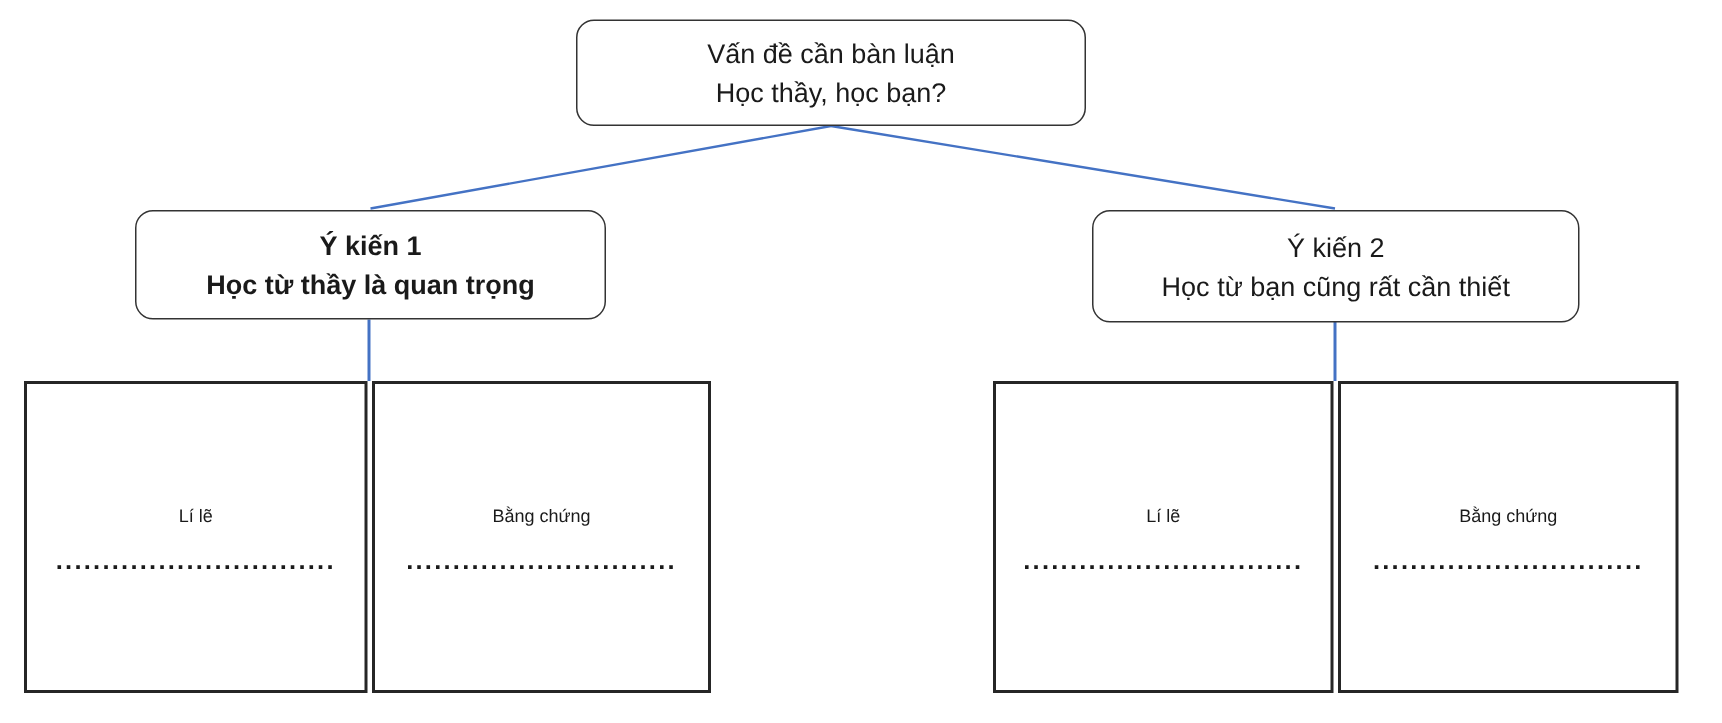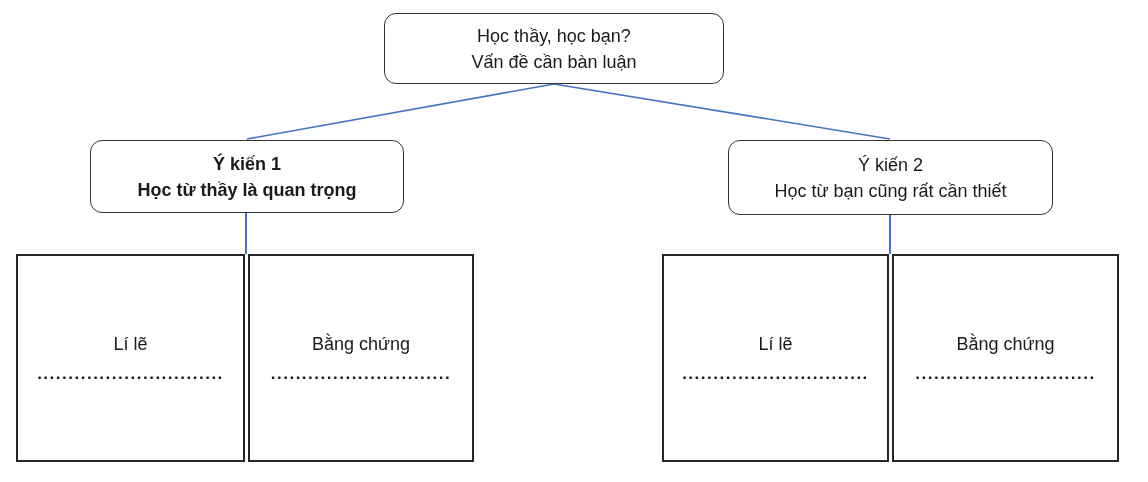--- a/index.html
+++ b/index.html
@@ -44,21 +44,21 @@
     border-radius: 0;
   }
   .node-root   { left: 384px; top: 13px;  width: 340px; height: 71px; }
   .node-op1    { left: 90px;  top: 140px; width: 314px; height: 73px; font-weight: bold; }
   .node-op2    { left: 728px; top: 140px; width: 325px; height: 75px; }
   .node-a      { left: 16px;  top: 254px; width: 229px; height: 208px; }
   .node-b      { left: 248px; top: 254px; width: 226px; height: 208px; }
   .node-c      { left: 662px; top: 254px; width: 227px; height: 208px; }
   .node-d      { left: 892px; top: 254px; width: 227px; height: 208px; }
   .leaf-label {
-    font-size: 18px;
+    font-size: 12px;
     line-height: 22px;
   }
   .leaf-dots {
     font-size: 17px;
     line-height: 18px;
     letter-spacing: 1.5px;
     margin-top: 10px;
     font-weight: 700;
     white-space: nowrap;
     overflow: hidden;
@@ -72,22 +72,22 @@
 <div class="canvas">
 
   <svg class="connectors" viewBox="0 0 1148 482" xmlns="http://www.w3.org/2000/svg">
     <line x1="554" y1="84" x2="247" y2="139" stroke="#4472C4" stroke-width="1.6"></line>
     <line x1="554" y1="84" x2="890" y2="139" stroke="#4472C4" stroke-width="1.6"></line>
     <line x1="246" y1="213" x2="246" y2="254" stroke="#4472C4" stroke-width="2"></line>
     <line x1="890" y1="213" x2="890" y2="254" stroke="#4472C4" stroke-width="2"></line>
   </svg>
 
   <div class="node rounded node-root">
+    <span class="box-line">Vấn đề cần bàn luận</span>
     <span class="box-line">Học thầy, học bạn?</span>
-    <span class="box-line">Vấn đề cần bàn luận</span>
   </div>
 
   <div class="node rounded node-op1">
     <span class="box-line">Ý kiến 1</span>
     <span class="box-line">Học từ thầy là quan trọng</span>
   </div>
 
   <div class="node rounded node-op2">
     <span class="box-line">Ý kiến 2</span>
     <span class="box-line">Học từ bạn cũng rất cần thiết</span>

